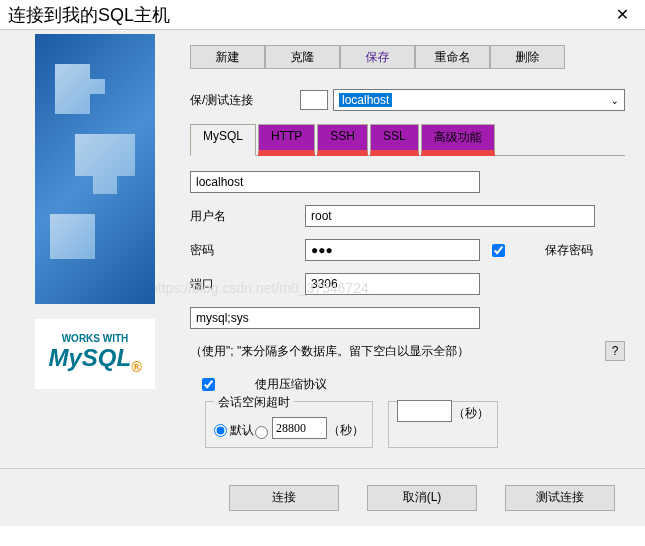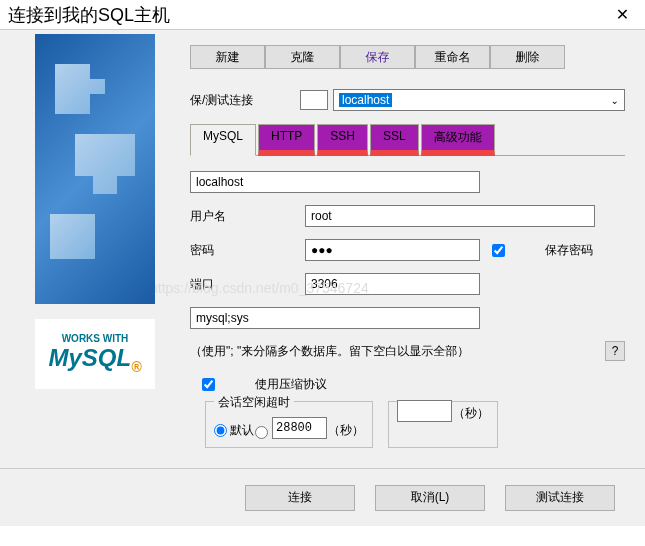--- a/index.html
+++ b/index.html
@@ -43,22 +43,22 @@
 .hint { padding-left: 15px; margin-bottom: 15px; display: flex; align-items: center; }
 .hint-text { flex: 1; font-size: 12px; }
 .help-btn { width: 20px; height: 20px; border: 1px solid #adadad; background: #e1e1e1; cursor: pointer; font-size: 12px; }
 .compress-row { padding-left: 15px; margin-bottom: 8px; }
 .fieldsets { display: flex; gap: 15px; padding-left: 30px; }
 .fieldset { border: 1px solid #c0c0c0; padding: 8px; }
 .fieldset-title { position: relative; top: -16px; background: #f0f0f0; padding: 0 4px; display: inline-block; }
 .fieldset-body { margin-top: -10px; display: flex; align-items: flex-end; gap: 1px; }
 .radio-wrap { display: flex; align-items: center; }
 .radio-wrap input { margin-right: 3px; }
-.small-input { width: 55px; height: 22px; border: 1px solid #7a7a7a; padding: 3px 3px; font-family: Liberation Mono, monospace; font-size: 12px; }
-.footer { height: 58px; border-top: 1px solid #ccc; background: #f0f0f0; display: flex; justify-content: flex-end; align-items: center; gap: 20px; padding-right: 30px; }
+.small-input { width: 55px; height: 22px; border: 1px solid #7a7a7a; padding: 3px 3px; font-family: Liberation Serif, serif; font-size: 12px; }
+.footer { height: 58px; border-top: 1px solid #ccc; background: #f0f0f0; display: flex; justify-content: flex-end; align-items: center; gap: 28px; padding-right: 30px; }
 .footer-btn { width: 110px; height: 26px; background: #e1e1e1; border: 1px solid #adadad; cursor: pointer; font-size: 12px; font-family: inherit; }
 .watermark { position: absolute; top: 280px; left: 150px; color: #ddd; font-size: 14px; pointer-events: none; z-index: 0; }
 </style>
 </head>
 <body>
 
 <div class="titlebar">
   <span class="titlebar-title">连接到我的SQL主机</span>
   <div class="close-btn">
     <span>✕</span>

